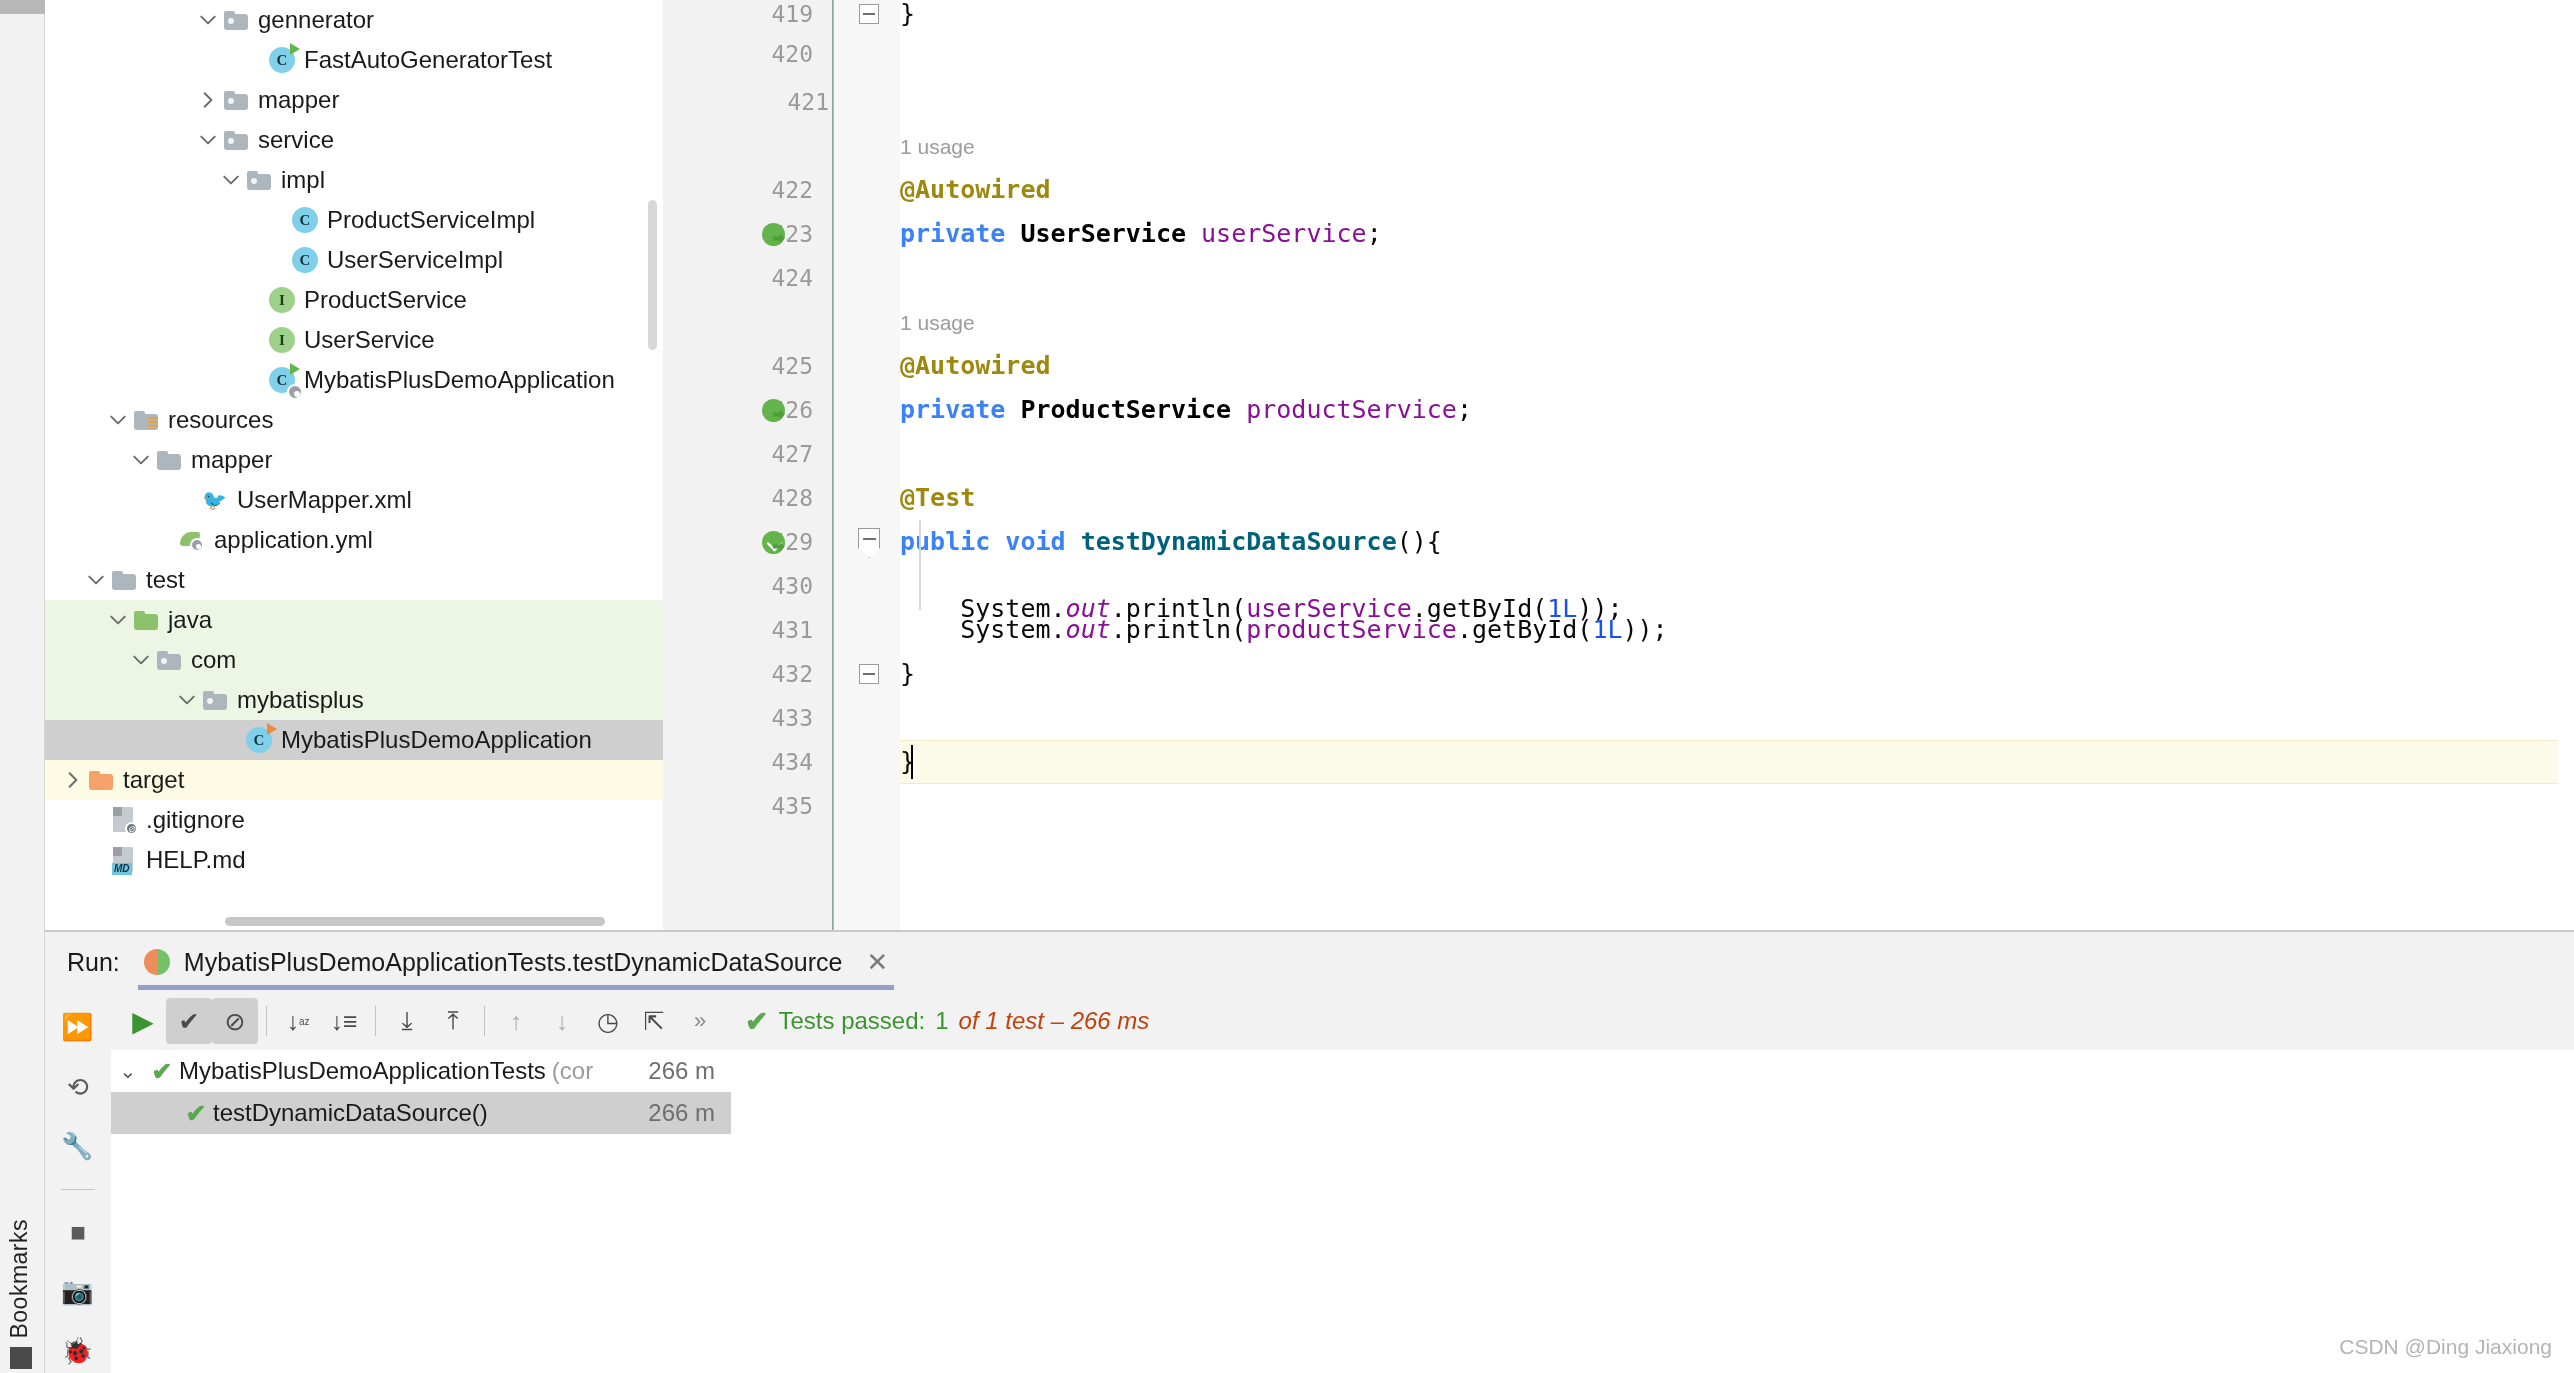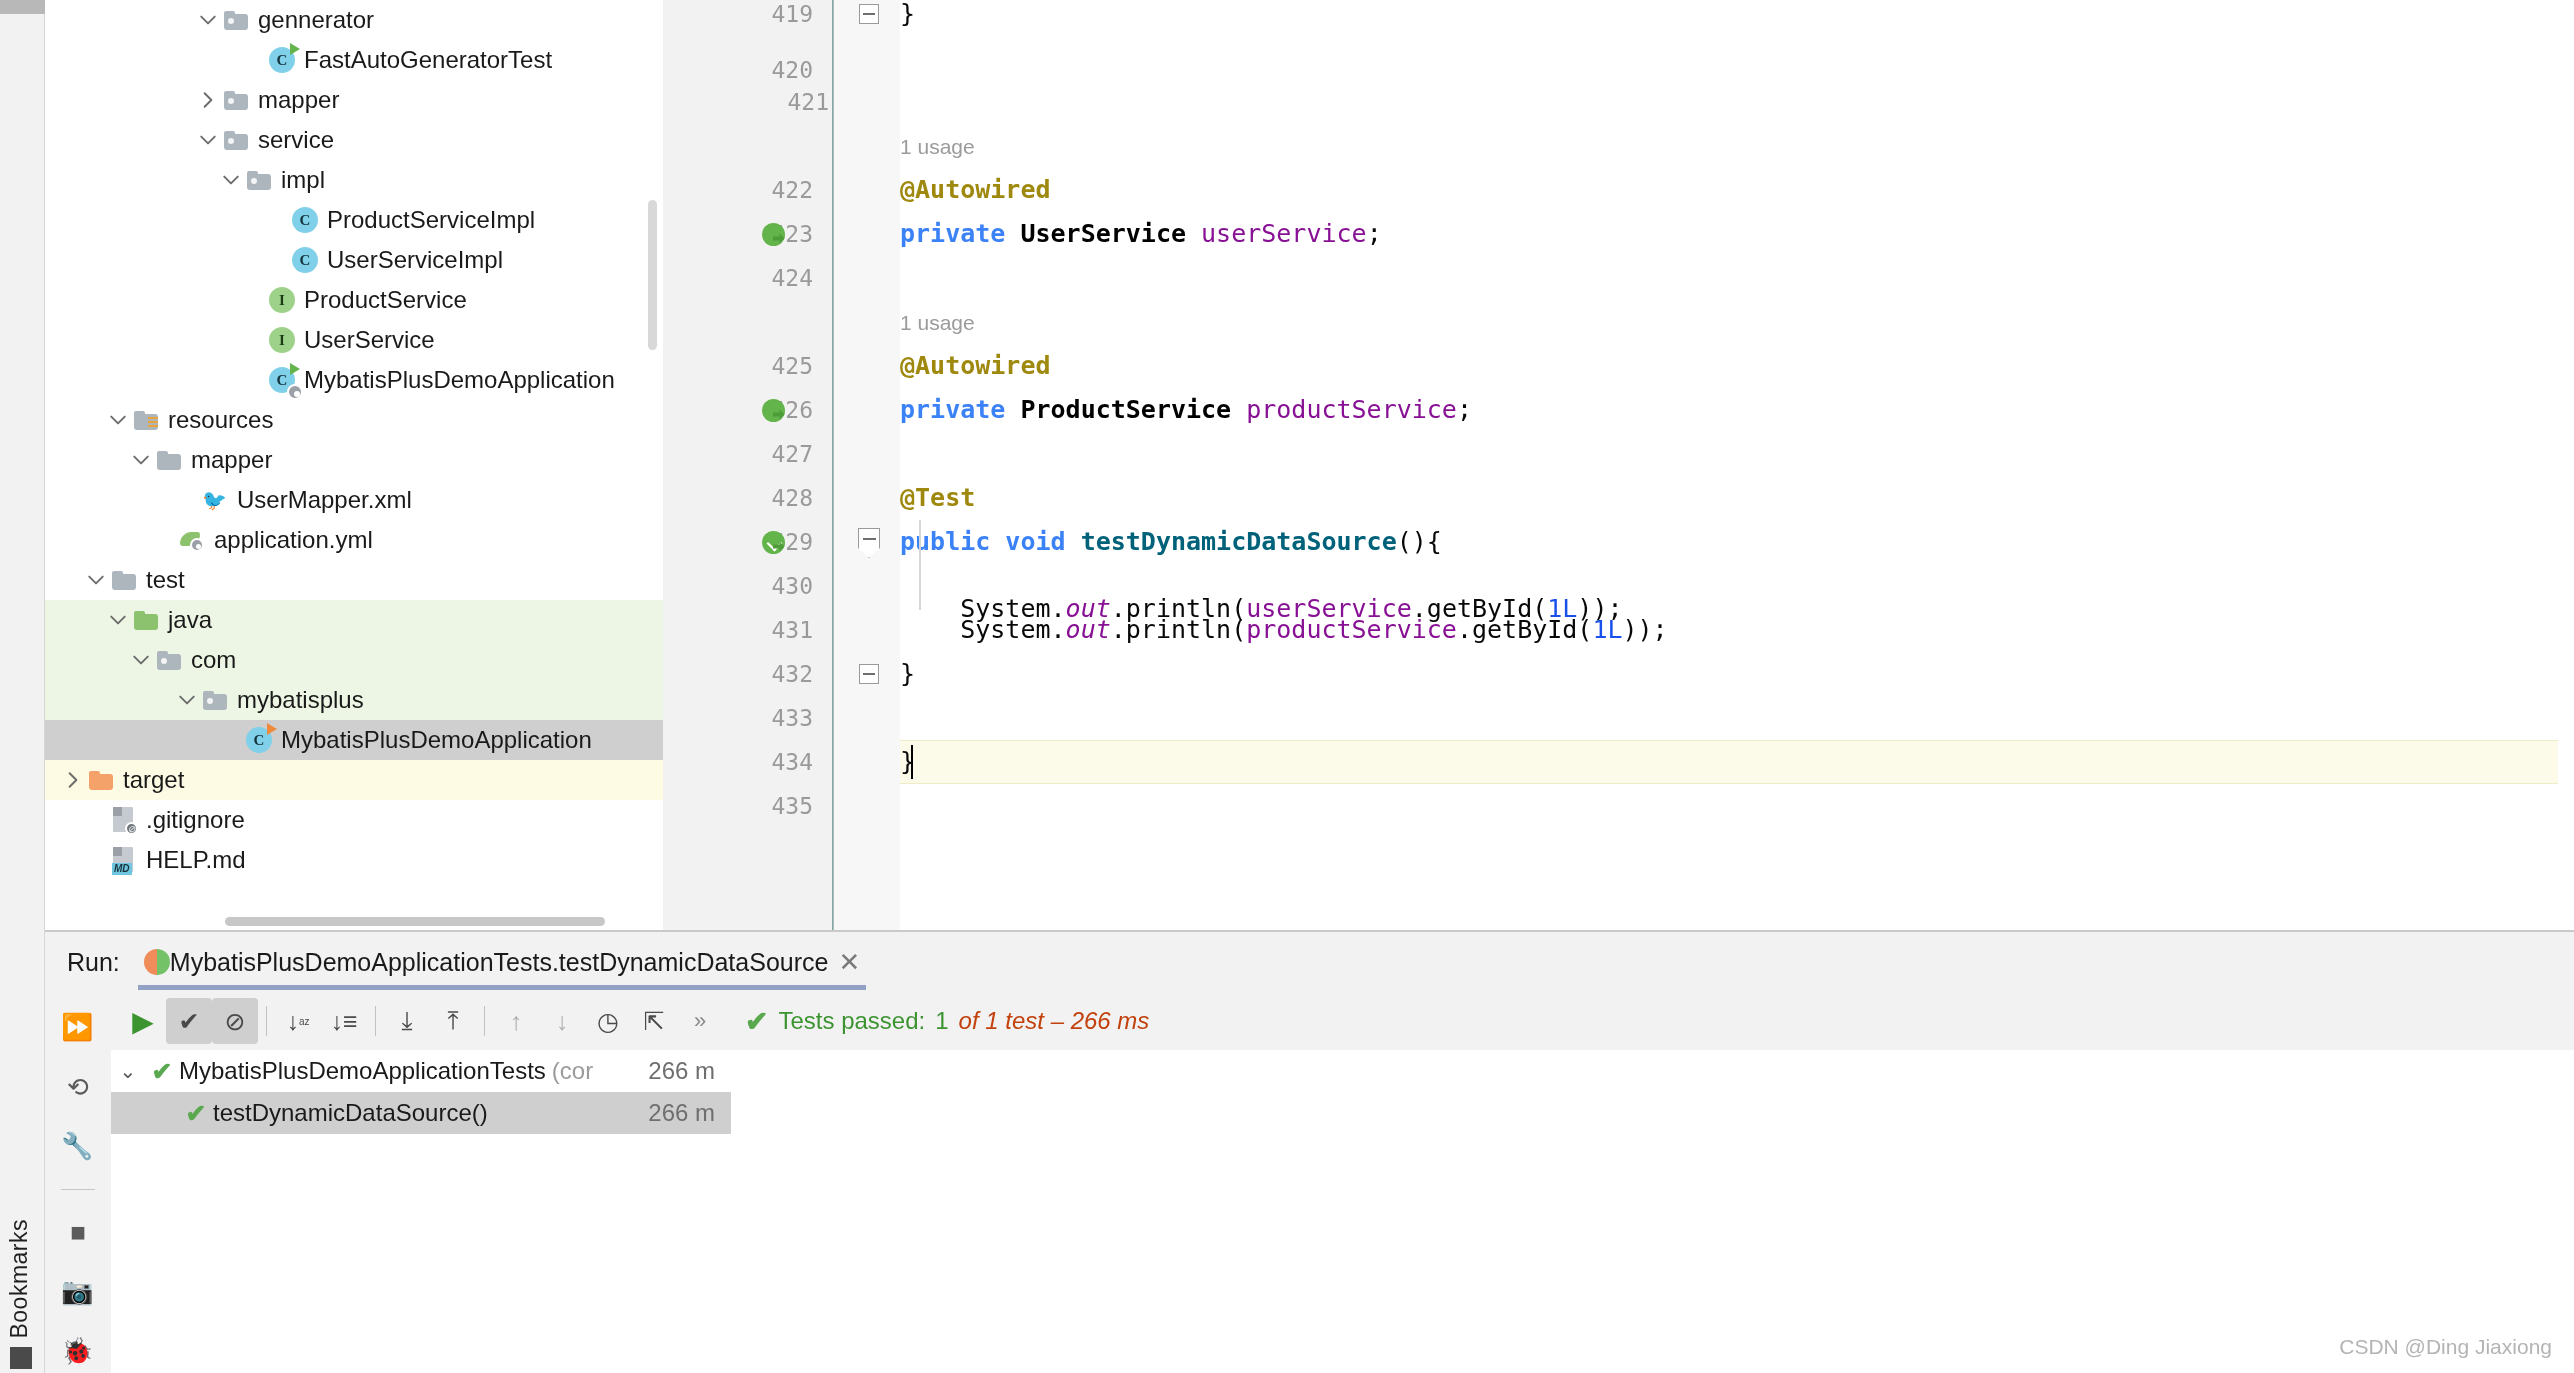--- a/index.html
+++ b/index.html
@@ -158,21 +158,21 @@
 
   
   .run-panel { position:absolute; left:0; top:930px; width:2574px; height:443px; background:#fff; }
   .run-divider { position:absolute; left:45px; top:0; right:0; height:2px; background:#c9c9c9;}
   .run-header {
     position:absolute; left:45px; top:2px; right:0; height:60px; background:#f2f2f2;
     display:flex; align-items:center; padding-left:22px; gap:18px;
   }
   .run-label { font-size:25px; color:#1a1a1a; }
   .run-tab {
-    display:flex; align-items:center; height:56px; padding:0 6px;
+    display:flex; align-items:center; gap:14px; height:56px; padding:0 6px;
     position:relative;
   }
   .run-tab-under { position:absolute; left:0; bottom:0; width:100%; height:5px; background:#93a2c4;}
   .tab-ico { position:relative; width:26px; height:26px; }
   .tab-ico .l{position:absolute;left:0;top:0;width:13px;height:26px;background:#f08b5a;border-radius:13px 0 0 13px;}
   .tab-ico .r{position:absolute;right:0;top:0;width:13px;height:26px;background:#73c267;border-radius:0 13px 13px 0;}
   .run-tab-label { font-size:25px; color:#1a1a1a;}
   .tab-close { color:#7a7a7a; font-size:26px; margin-left:10px;}
 
   .run-toolbar {
@@ -512,21 +512,21 @@
   </div>
 
   <div class="editor">
     <div class="gutter"></div>
     <div class="gutter-sep"></div>
     <div class="fold-col"></div>
     <div id="editor-lines">
         <div class="ln" style="top: -8px; left: 0px; width: 160px;">419</div>
         <div class="fold-minus" style="top: 4px; left: 196px;"></div>
         <div class="cl code-area" style="position: absolute; left: 237px; top: -8px; height: 44px; line-height: 44px;"><span class="plain">}</span></div>
-        <div class="ln" style="top: 48px; left: 0px; width: 160px; text-align: right;">420</div>
+        <div class="ln" style="top: 32px; left: 0px; width: 160px; text-align: right;">420</div>
         <div class="ln" style="top: 80px; left: 16px; width: 160px;">421</div>
         <div class="cl code-area" style="position: absolute; left: 237px; top: 124px; height: 44px; line-height: 44px;"><span class="usage">1 usage</span></div>
         <div class="ln" style="top: 168px; left: 0px; width: 160px;">422</div>
         <div class="cl code-area" style="position: absolute; left: 237px; top: 168px; height: 44px; line-height: 44px;"><span class="ann">@Autowired</span></div>
         <div class="ln" style="top: 212px; left: 0px; width: 160px;">423</div>
         <div class="gutter-ico" style="top: 212px;">
           <span class="nav-ico"></span>
         </div>
         <div class="cl code-area" style="position: absolute; left: 237px; top: 212px; height: 44px; line-height: 44px;"><span class="kw">private </span><span class="type">UserService </span><span class="fieldv">userService</span><span class="plain">;</span></div>
         <div class="ln" style="top: 256px; left: 0px; width: 160px;">424</div>

